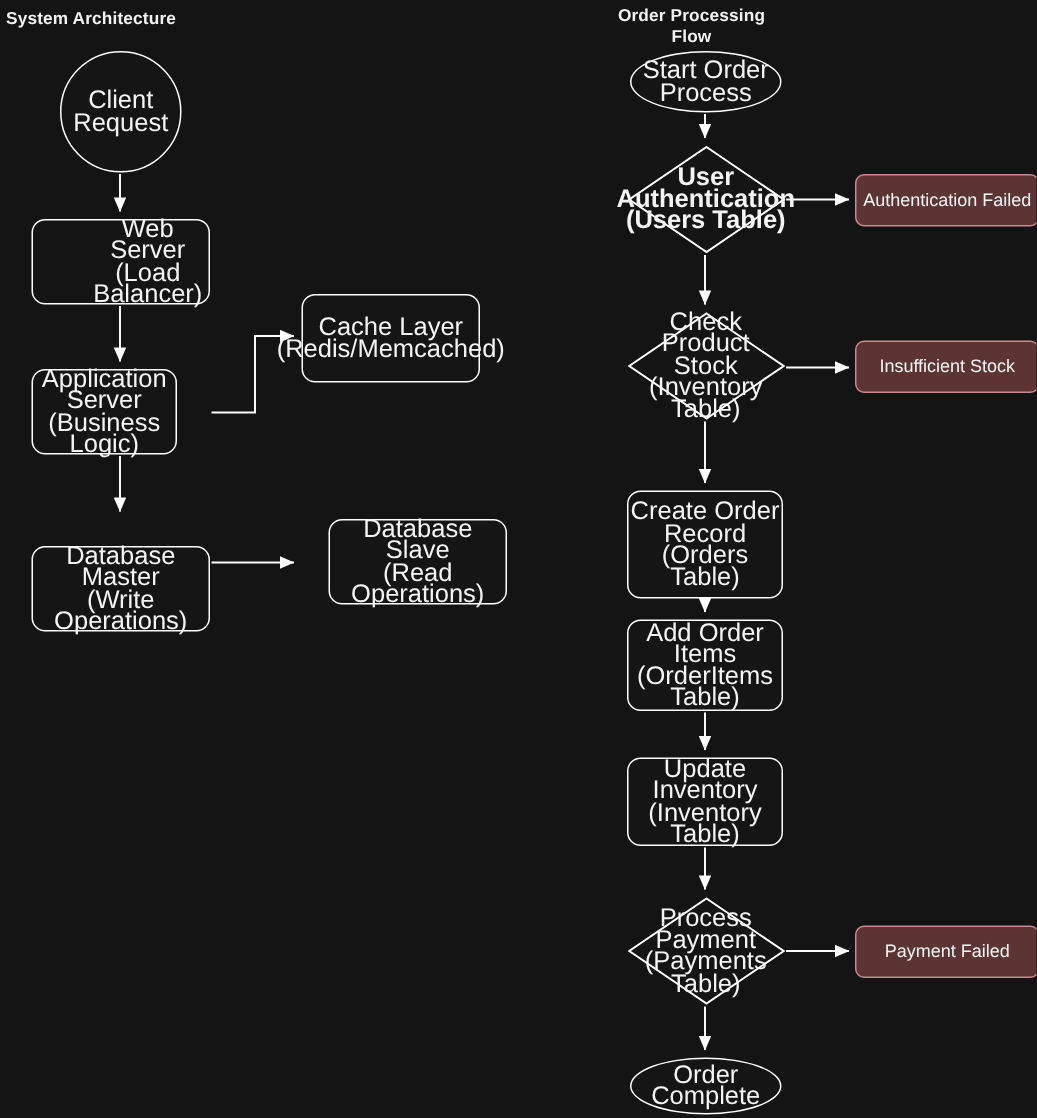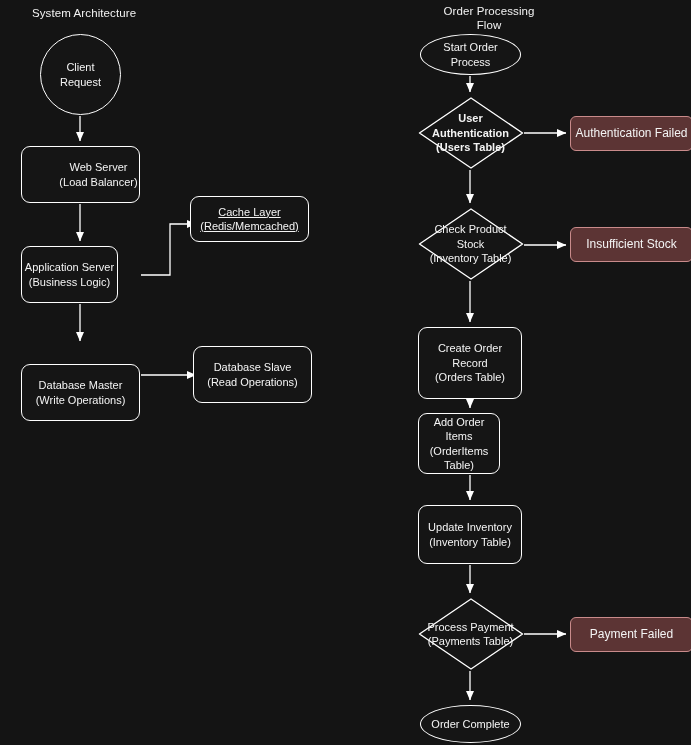--- a/index.html
+++ b/index.html
@@ -13,46 +13,45 @@
   }
   #stage {
     position: relative;
     width: 691px;
     height: 745px;
     background: #141414;
   }
   .panel-title {
     position: absolute;
     font-size: 11.5px;
-    font-weight: normal;
+    font-weight: bold;
     color: #f2f2f2;
     line-height: 14px;
     letter-spacing: 0.1px;
     white-space: pre-line;
-    margin-left: 28px;
   }
   #title-left { left: 4px; top: 6px; text-align: left; }
   #title-right { left: 398px; top: 4px; width: 126px; text-align: center; }
 
   svg.edges {
     position: absolute;
     left: 0; top: 0;
     width: 691px; height: 745px;
     overflow: visible;
     pointer-events: none;
   }
 
   .node {
     position: absolute;
     display: flex;
     align-items: center;
     justify-content: center;
     text-align: center;
     color: #f4f4f4;
-    font-size: 11px;
+    font-size: 17px;
     line-height: 14.5px;
     white-space: pre-line;
     background: #151515;
     z-index: 3;
   }
   .node.rect {
     border: 1.3px solid #ffffff;
     border-radius: 9px;
   }
   .node.circle {
@@ -124,46 +123,46 @@
       </g>
   </svg>
 
   <div id="nodes-left">
       <div class="node circle" style="left: 40px; top: 34px; width: 81px; height: 81px;"><span>Client
 Request</span></div>
       <div class="node rect" style="left: 21px; top: 146px; width: 119px; height: 57px; padding-left: 36px;"><span>Web Server
 (Load Balancer)</span></div>
       <div class="node rect" style="left: 21px; top: 246px; width: 97px; height: 57px;"><span>Application Server
 (Business Logic)</span></div>
-      <div class="node rect" style="left: 190px; top: 196px; width: 119px; height: 46px; text-decoration: underline;"><span>Cache Layer
+      <div class="node rect" style="left: 201px; top: 196px; width: 119px; height: 59px;"><span>Cache Layer
 (Redis/Memcached)</span></div>
       <div class="node rect" style="left: 21px; top: 346px; width: 119px; height: 57px; margin-top: 18px;"><span>Database Master
 (Write Operations)</span></div>
-      <div class="node rect" style="left: 193px; top: 346px; width: 119px; height: 57px;"><span>Database Slave
+      <div class="node rect" style="left: 219px; top: 346px; width: 119px; height: 57px;"><span>Database Slave
 (Read Operations)</span></div>
     </div>
   <div id="nodes-right">
       <div class="node ellipse" style="left: 420px; top: 34px; width: 101px; height: 41px;"><span>Start Order
 Process</span></div>
       <div class="node diamond" style="left: 418px; top: 97px; width: 105px; height: 72px; font-weight: bold;"><svg class="dia-shape" viewBox="0 0 105 72">
           <polygon points="52.5,1 104,36 52.5,71 1,36" fill="#151515" stroke="#ffffff" stroke-width="1.3"></polygon>
         </svg><div class="dia-label">User
 Authentication
 (Users Table)</div></div>
       <div class="node error" style="left: 570px; top: 116px; width: 123px; height: 35px;"><span>Authentication Failed</span></div>
       <div class="node diamond" style="left: 418px; top: 208px; width: 105px; height: 72px;"><svg class="dia-shape" viewBox="0 0 105 72">
           <polygon points="52.5,1 104,36 52.5,71 1,36" fill="#151515" stroke="#ffffff" stroke-width="1.3"></polygon>
         </svg><div class="dia-label">Check Product
 Stock
 (Inventory Table)</div></div>
       <div class="node error" style="left: 570px; top: 227px; width: 123px; height: 35px;"><span>Insufficient Stock</span></div>
       <div class="node rect" style="left: 418px; top: 327px; width: 104px; height: 72px;"><span>Create Order
 Record
 (Orders Table)</span></div>
-      <div class="node rect" style="left: 418px; top: 413px; width: 82px; height: 61px;"><span>Add Order Items
+      <div class="node rect" style="left: 418px; top: 413px; width: 104px; height: 61px;"><span>Add Order Items
 (OrderItems
 Table)</span></div>
       <div class="node rect" style="left: 418px; top: 505px; width: 104px; height: 59px;"><span>Update Inventory
 (Inventory Table)</span></div>
       <div class="node diamond" style="left: 418px; top: 598px; width: 105px; height: 72px;"><svg class="dia-shape" viewBox="0 0 105 72">
           <polygon points="52.5,1 104,36 52.5,71 1,36" fill="#151515" stroke="#ffffff" stroke-width="1.3"></polygon>
         </svg><div class="dia-label">Process Payment
 (Payments Table)</div></div>
       <div class="node error" style="left: 570px; top: 617px; width: 123px; height: 35px;"><span>Payment Failed</span></div>
       <div class="node ellipse" style="left: 420px; top: 705px; width: 101px; height: 38px;"><span>Order Complete</span></div>

